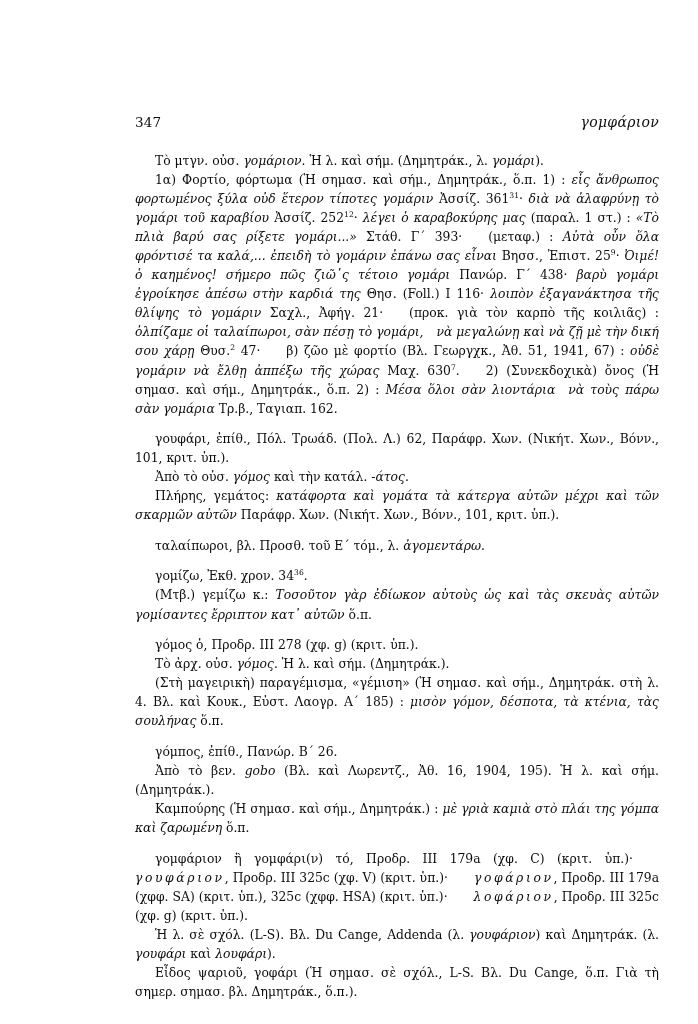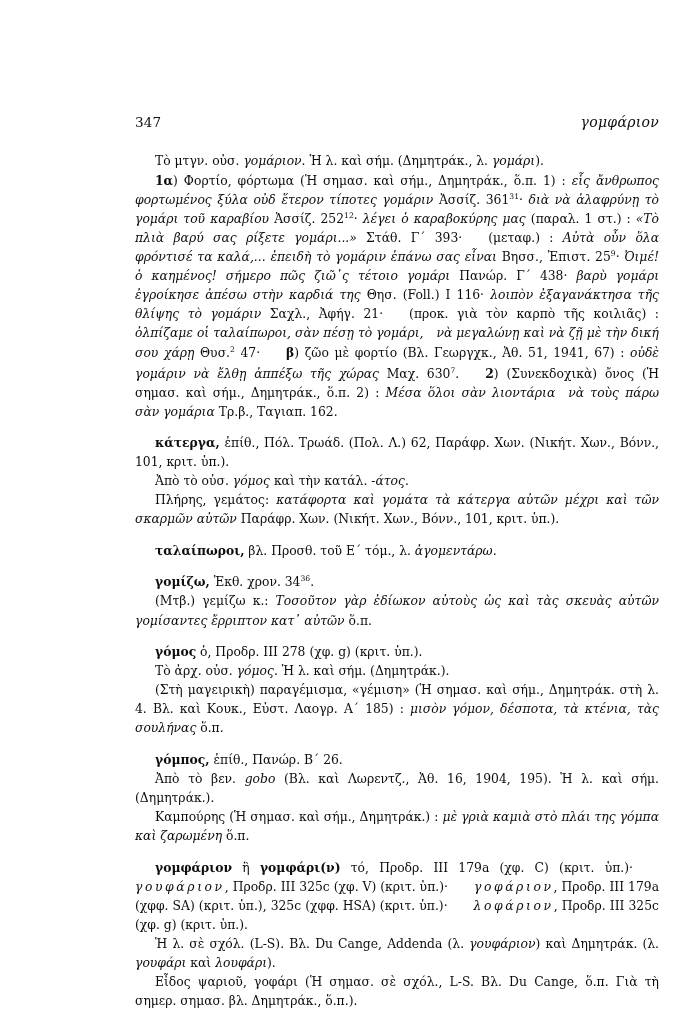--- a/index.html
+++ b/index.html
@@ -68,21 +68,21 @@
   
   p.indent {
     text-indent: 20px;
   }
   
   p.entry {
     margin-top: 11.5px;
     text-indent: 20px;
   }
 
-  .b { font-weight: bold; }
+  .b { font-weight: normal; }
   .i { font-style: italic; }
   .sp { letter-spacing: 2.6px; }
   sup {
     font-size: 0.62em;
     vertical-align: super;
     line-height: 0;
   }
   .bigsp { display: inline-block; width: 26px; }
   .midsp { display: inline-block; width: 13px; }
 </style>
@@ -98,21 +98,21 @@
 
   <div class="column">
 
     <p class="para indent">
       Τὸ μτγν. οὐσ. <span class="i">γομάριον</span>. Ἡ λ. καὶ σήμ. (Δημητράκ., λ. <span class="i">γομάρι</span>).
     </p>
 
     <p class="para indent"><span class="b">1α</span>) Φορτίο, φόρτωμα (Ἡ σημασ. καὶ σήμ., Δημητράκ., ὅ.π. 1) : <span class="i">εἷς ἄνθρωπος φορτωμένος ξύλα οὐδ ἕτερον τίποτες γομάριν</span> Ἀσσίζ. 361<sup>31</sup>· <span class="i">διὰ νὰ ἀλαφρύνῃ τὸ γομάρι τοῦ καραβίου</span> Ἀσσίζ. 252<sup>12</sup>· <span class="i">λέγει ὁ καραβοκύρης μας</span> (παραλ. 1 στ.) : <span class="i">«Τὸ πλιὰ βαρύ σας ρίξετε γομάρι...»</span> Στάθ. Γ΄ 393·<span class="bigsp"></span>(μεταφ.) : <span class="i">Αὐτὰ οὖν ὅλα φρόντισέ τα καλά,... ἐπειδὴ τὸ γομάριν ἐπάνω σας εἶναι</span> Βησσ., Ἐπιστ. 25<sup>9</sup>· <span class="i">Ὀιμέ! ὁ καημένος! σήμερο πῶς ζιῶ᾿ς τέτοιο γομάρι</span> Πανώρ. Γ΄ 438· <span class="i">βαρὺ γομάρι ἐγροίκησε ἀπέσω στὴν καρδιά της</span> Θησ. (Foll.) Ι 116· <span class="i">λοιπὸν ἐξαγανάκτησα τῆς θλίψης τὸ γομάριν</span> Σαχλ., Ἀφήγ. 21·<span class="bigsp"></span>(προκ. γιὰ τὸν καρπὸ τῆς κοιλιᾶς) : <span class="i">ὀλπίζαμε οἱ ταλαίπωροι, σὰν πέσῃ τὸ γομάρι,</span><span class="midsp"></span><span class="i">νὰ μεγαλώνῃ καὶ νὰ ζῇ μὲ τὴν δική σου χάρῃ</span> Θυσ.<sup>2</sup> 47·<span class="bigsp"></span><span class="b">β</span>) ζῶο μὲ φορτίο (Βλ. Γεωργχκ., Ἀθ. 51, 1941, 67) : <span class="i">οὐδὲ γομάριν νὰ ἔλθῃ ἀππέξω τῆς χώρας</span> Μαχ. 630<sup>7</sup>.<span class="bigsp"></span><span class="b">2</span>) (Συνεκδοχικὰ) ὄνος (Ἡ σημασ. καὶ σήμ., Δημητράκ., ὅ.π. 2) : <span class="i">Μέσα ὅλοι σὰν λιοντάρια</span><span class="midsp"></span><span class="i">νὰ τοὺς πάρω σὰν γομάρια</span> Τρ.β., Ταγιαπ. 162.</p>
 
 
-    <p class="para entry"><span class="b">κάτεργα,</span> ἐπίθ., Πόλ. Τρωάδ. (Πολ. Λ.) 62, Παράφρ. Χων. (Νικήτ. Χων., Βόνν., 101, κριτ. ὑπ.).</p>
+    <p class="para entry"><span class="b">γουφάρι,</span> ἐπίθ., Πόλ. Τρωάδ. (Πολ. Λ.) 62, Παράφρ. Χων. (Νικήτ. Χων., Βόνν., 101, κριτ. ὑπ.).</p>
 
     <p class="para indent">Ἀπὸ τὸ οὐσ. <span class="i">γόμος</span> καὶ τὴν κατάλ. <span class="i">-άτος</span>.</p>
 
     <p class="para indent">Πλήρης, γεμάτος: <span class="i">κατάφορτα καὶ γομάτα τὰ κάτεργα αὐτῶν μέχρι καὶ τῶν σκαρμῶν αὐτῶν</span> Παράφρ. Χων. (Νικήτ. Χων., Βόνν., 101, κριτ. ὑπ.).</p>
 
     <p class="para entry"><span class="b">ταλαίπωροι,</span> βλ. Προσθ. τοῦ Ε΄ τόμ., λ. <span class="i">ἀγομεντάρω</span>.</p>
 
     <p class="para entry"><span class="b">γομίζω,</span> Ἐκθ. χρον. 34<sup>36</sup>.</p>
 
 

